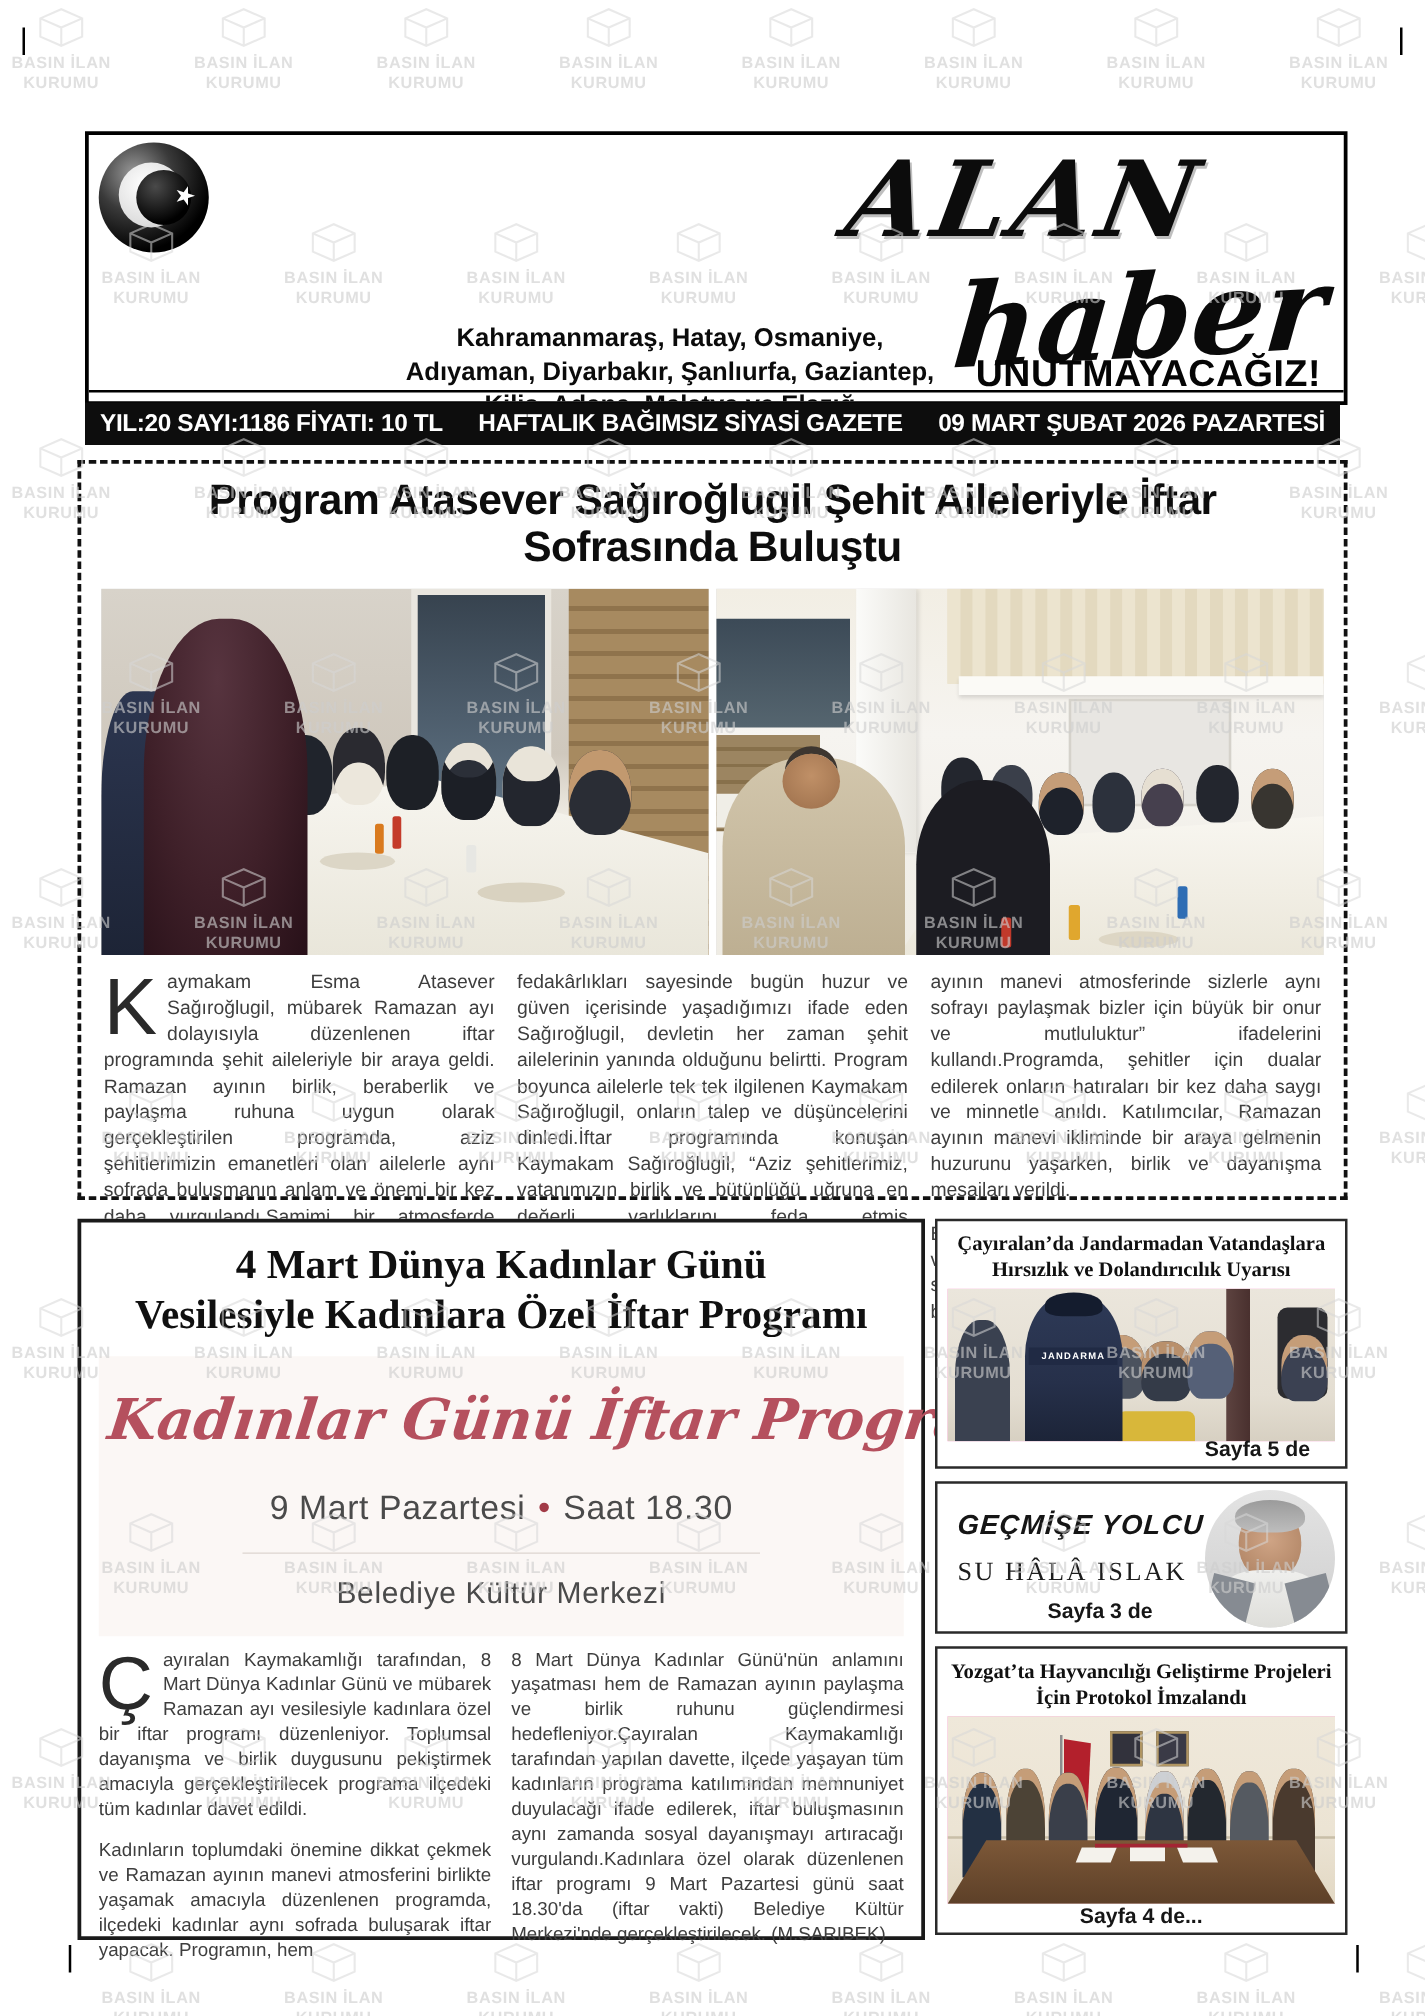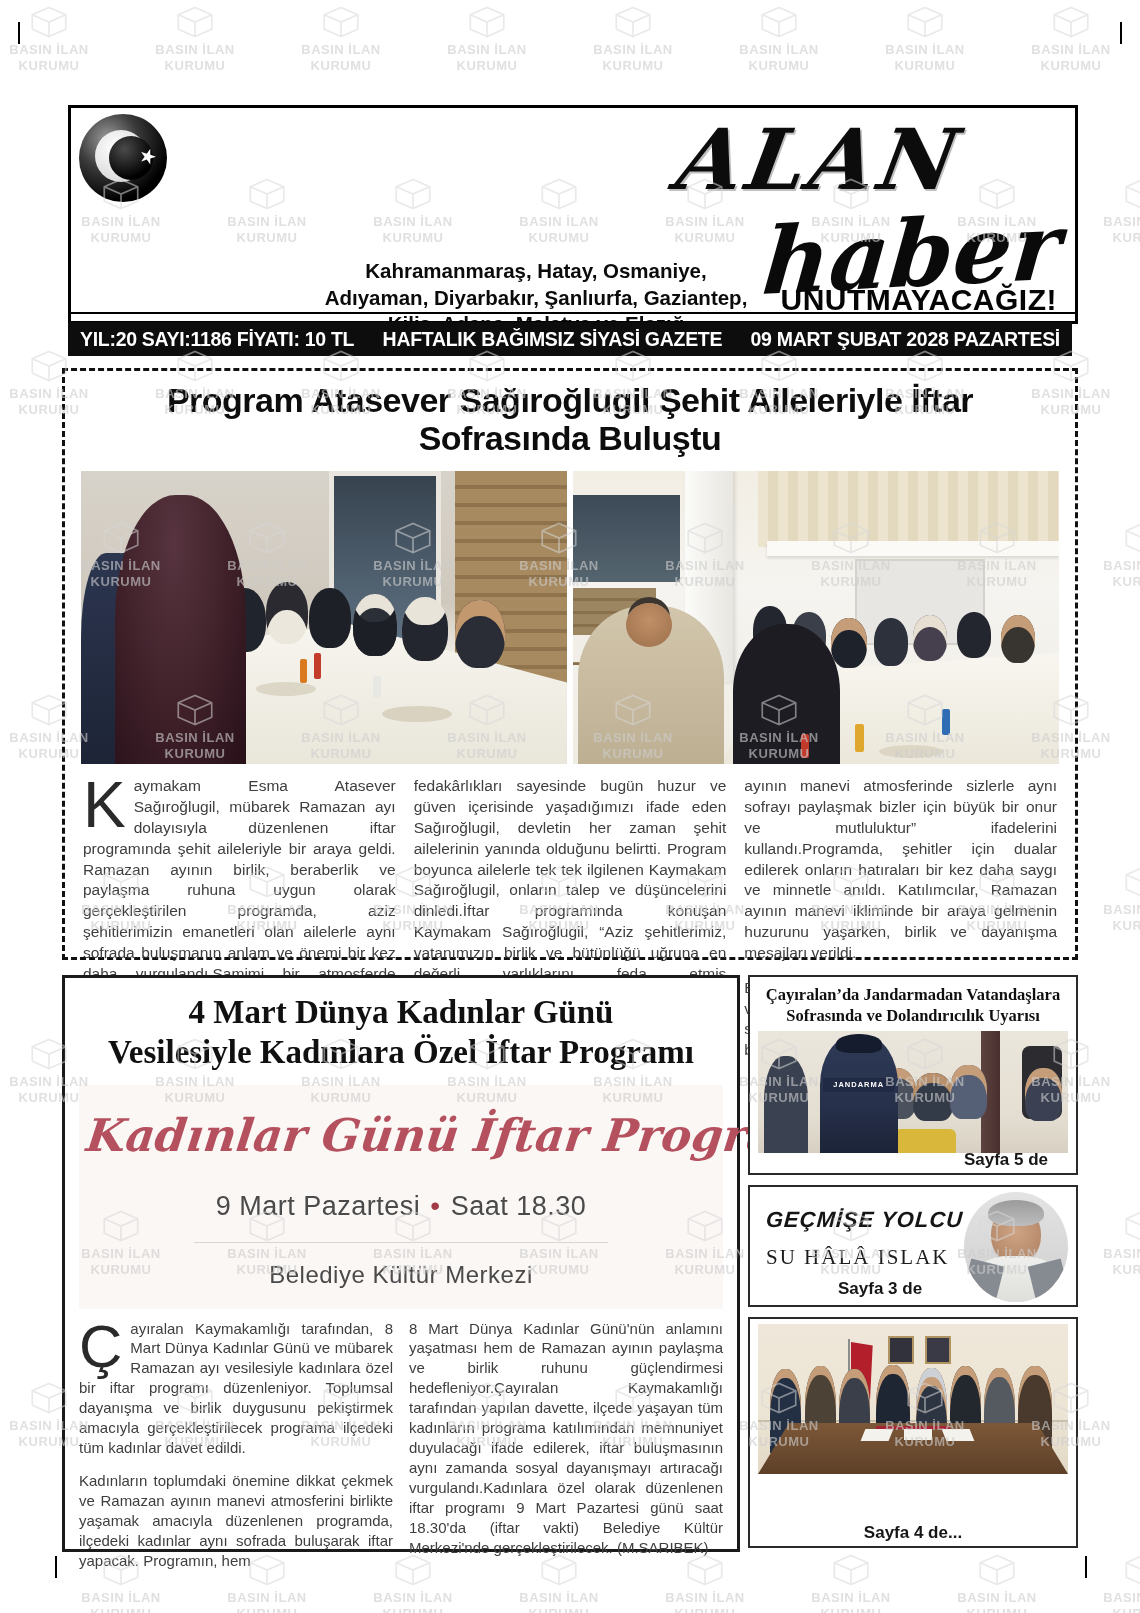--- a/index.html
+++ b/index.html
@@ -722,21 +722,21 @@
     <div>Adıyaman, Diyarbakır, Şanlıurfa, Gaziantep,</div>
     <div>Kilis, Adana, Malatya ve Elazığ</div>
   </div>
   <div id="slogan">UNUTMAYACAĞIZ!</div>
   <div id="masthead-rule"></div>
 </div>
 
 <div id="infobar">
   <span>YIL:20 SAYI:1186 FİYATI: 10 TL</span>
   <span>HAFTALIK BAĞIMSIZ SİYASİ GAZETE</span>
-  <span>09 MART ŞUBAT 2028 PAZARTESİ</span>
+  <span>09 MART ŞUBAT 2026 PAZARTESİ</span>
 </div>
 
 <div id="main-article">
   <div id="main-headline">Program Atasever Sağıroğlugil Şehit Aileleriyle İftar Sofrasında Buluştu</div>
 
   <div id="photo-row">
 
     <div class="photo" id="photo-left">
       <div class="abs" style="inset:0;background:linear-gradient(180deg,#d8d3ca 0%,#cfc8bd 45%,#eeeae2 62%,#f5f3ec 100%);"></div>
       <div class="abs" style="left:51%;top:0;width:21%;height:56%;background:linear-gradient(180deg,#37434f,#5d7081);border:5px solid #e9e6df;"></div>
@@ -817,21 +817,21 @@
       <p><span class="dropcap" style="font-size:60px;">Ç</span><span>ayıralan Kaymakamlığı tarafından, 8 Mart Dünya Kadınlar Günü ve mübarek Ramazan ayı vesilesiyle kadınlara özel bir iftar programı düzenleniyor. Toplumsal dayanışma ve birlik duygusunu pekiştirmek amacıyla gerçekleştirilecek programa ilçedeki tüm kadınlar davet edildi.</span></p>
       <p>Kadınların toplumdaki önemine dikkat çekmek ve Ramazan ayının manevi atmosferini birlikte yaşamak amacıyla düzenlenen programda, ilçedeki kadınlar aynı sofrada buluşarak iftar yapacak. Programın, hem</p>
     </div>
     <div class="wcol">
       <p>8 Mart Dünya Kadınlar Günü'nün anlamını yaşatması hem de Ramazan ayının paylaşma ve birlik ruhunu güçlendirmesi hedefleniyor.Çayıralan Kaymakamlığı tarafından yapılan davette, ilçede yaşayan tüm kadınların programa katılımından memnuniyet duyulacağı ifade edilerek, iftar buluşmasının aynı zamanda sosyal dayanışmayı artıracağı vurgulandı.Kadınlara özel olarak düzenlenen iftar programı 9 Mart Pazartesi günü saat 18.30'da (iftar vakti) Belediye Kültür Merkezi'nde gerçekleştirilecek. (M.SARIBEK)</p>
     </div>
   </div>
 </div>
 
 <div class="side-box" id="side-box-1">
-  <div class="side-title">Çayıralan’da Jandarmadan Vatandaşlara Sofrasında ve Dolandırıcılık Uyarısı</div>
+  <div class="side-title">Çayıralan’da Jandarmadan Vatandaşlara Hırsızlık ve Dolandırıcılık Uyarısı</div>
   <div class="side-photo" id="jandarma-photo">
     <div class="abs" style="inset:0;background:linear-gradient(180deg,#ebe6dc 0%,#e4ded2 70%,#d7d0c2 100%);"></div>
     <div class="abs" style="right:22%;top:0;width:6%;height:100%;background:linear-gradient(90deg,#5d4340,#49302e);"></div>
     <div class="abs" style="right:2%;top:12%;width:13%;height:60%;background:#2c2c30;border-radius:8px;"></div>
     <div class="abs" style="left:38%;top:30%;width:13%;height:42%;background:#4b525e;border-radius:45% 45% 30% 30%;box-shadow:inset 0 10px 0 #c59d78;"></div>
     <div class="abs" style="left:50%;top:34%;width:13%;height:40%;background:#343b48;border-radius:45% 45% 30% 30%;box-shadow:inset 0 10px 0 #b9906c;"></div>
     <div class="abs" style="left:62%;top:28%;width:12%;height:44%;background:#556077;border-radius:45% 45% 30% 30%;box-shadow:inset 0 10px 0 #c59d78;"></div>
     <div class="abs" style="left:86%;top:30%;width:12%;height:44%;background:#3b4152;border-radius:45% 45% 30% 30%;box-shadow:inset 0 10px 0 #c59d78;"></div>
     <div class="abs" style="left:44%;bottom:0;width:20%;height:20%;background:#d8b73a;border-radius:6px 6px 0 0;"></div>
     <div class="abs" style="left:20%;top:4%;width:25%;height:96%;background:linear-gradient(180deg,#2e3a57 0%,#26304a 60%,#1c2438 100%);border-radius:42% 42% 0 0;"></div>
@@ -851,20 +851,21 @@
     <div class="abs" style="left:27px;top:14px;width:50px;height:58px;background:radial-gradient(circle at 50% 45%,#cfa485,#aa7e5e);border-radius:48%;"></div>
     <div class="abs" style="left:24px;top:8px;width:56px;height:26px;background:linear-gradient(180deg,#9b9b9b,#bdbdbd);border-radius:50% 50% 40% 40%;"></div>
     <div class="abs" style="left:12px;top:64px;width:80px;height:46px;background:linear-gradient(180deg,#efefed,#dededa);border-radius:40% 40% 0 0;"></div>
     <div class="abs" style="left:2px;top:70px;width:34px;height:40px;background:#868b92;transform:rotate(14deg);"></div>
     <div class="abs" style="left:68px;top:70px;width:34px;height:40px;background:#868b92;transform:rotate(-14deg);"></div>
   </div>
   <div class="page-ref" id="page-ref-2">Sayfa 3 de</div>
 </div>
 
 <div class="side-box" id="side-box-3">
+  <div class="side-title">Yozgat’ta Hayvancılığı Geliştirme Projeleri İçin Protokol İmzalandı</div>
   <div class="side-photo" id="protocol-photo">
     <div class="abs" style="inset:0;background:linear-gradient(180deg,#efe8da 0%,#ece4d4 60%,#e2d8c4 100%);"></div>
     <div class="abs" style="left:0;top:64%;width:100%;height:2px;background:#c9bfa8;"></div>
     <div class="abs" style="left:42%;top:8%;width:7%;height:16%;background:#32323c;border:2px solid #b09562;"></div>
     <div class="abs" style="left:54%;top:8%;width:7%;height:16%;background:#3a3a46;border:2px solid #b09562;"></div>
     <div class="abs" style="left:29%;top:10%;width:2px;height:48%;background:#8d8d8d;"></div>
     <div class="abs" style="left:30%;top:12%;width:7%;height:38%;background:#b3202c;clip-path:polygon(0 0,100% 6%,88% 100%,0 94%);"></div>
     <div class="abs" style="left:4%;top:30%;width:10%;height:56%;background:#233043;border-radius:45% 45% 0 0;box-shadow:inset 0 9px 0 #c59d78;"></div>
     <div class="abs" style="left:15%;top:28%;width:10%;height:58%;background:#4c4336;border-radius:45% 45% 0 0;box-shadow:inset 0 9px 0 #c59d78;"></div>
     <div class="abs" style="left:26%;top:30%;width:10%;height:56%;background:#3a3f4a;border-radius:45% 45% 0 0;box-shadow:inset 0 9px 0 #c59d78;"></div>

